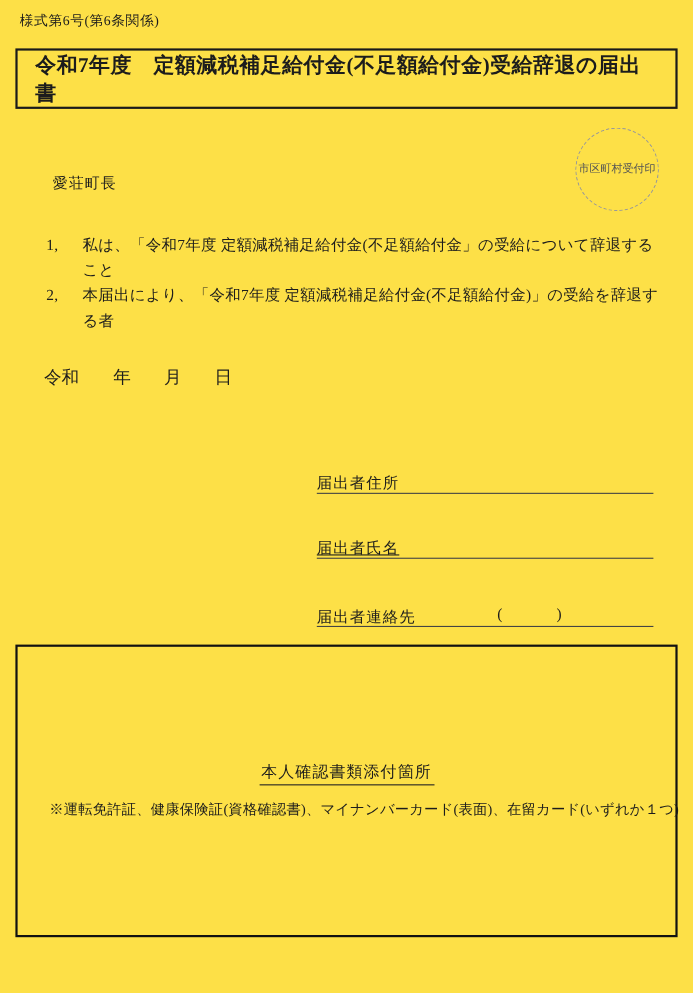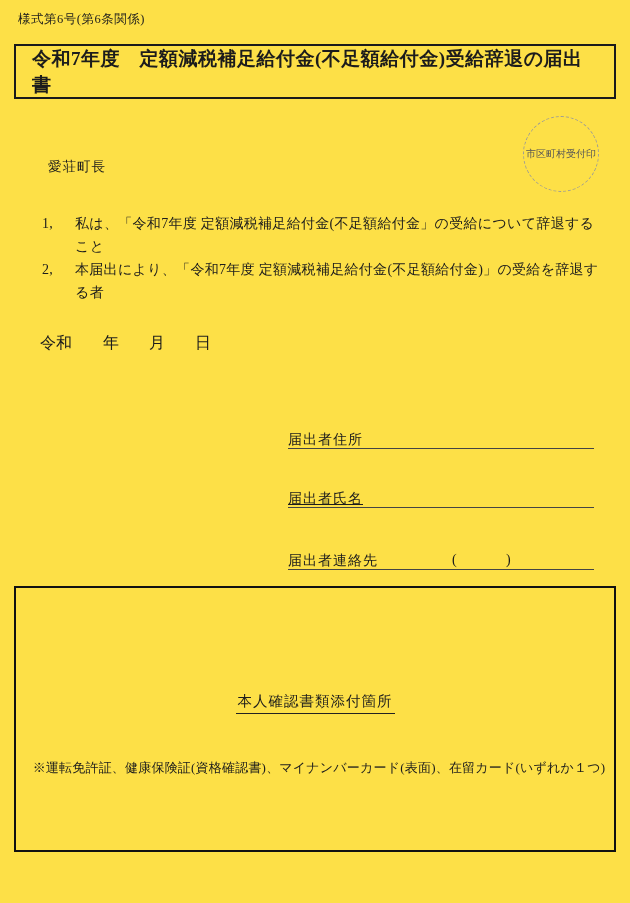--- a/index.html
+++ b/index.html
@@ -134,26 +134,25 @@
   .attachment-heading {
     display: inline-block;
     font-size: 14.5px;
     letter-spacing: 1px;
     border-bottom: 1px solid #222;
     padding: 0 2px 2px 2px;
   }
   .attachment-note {
     position: absolute;
     top: 139px;
-    left: 4px;
+    left: 16px;
     width: 100%;
     text-align: center;
     font-size: 13px;
     letter-spacing: 0.2px;
-    margin-top: 32px;
   }
 </style>
 </head>
 <body>
 
 <div class="page">
 
   <div class="form-number">様式第6号(第6条関係)</div>
 
   <div class="title-box">

